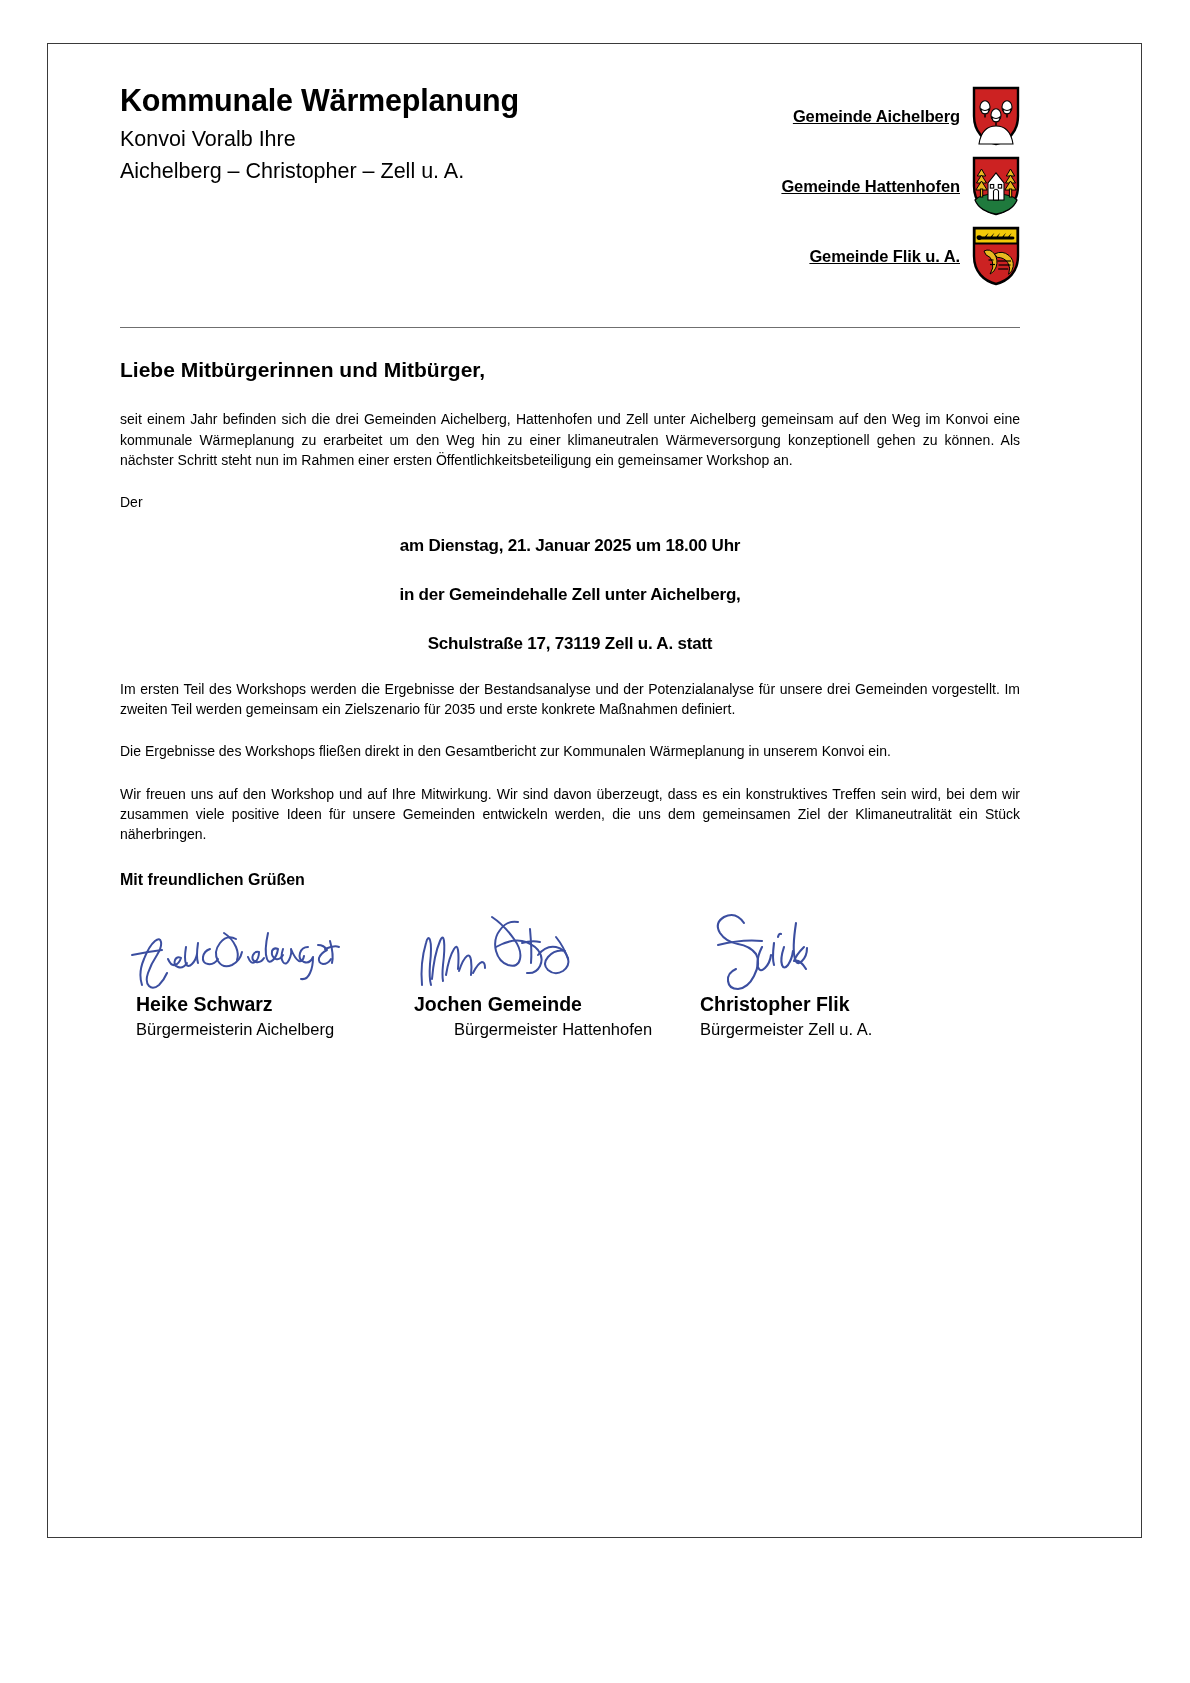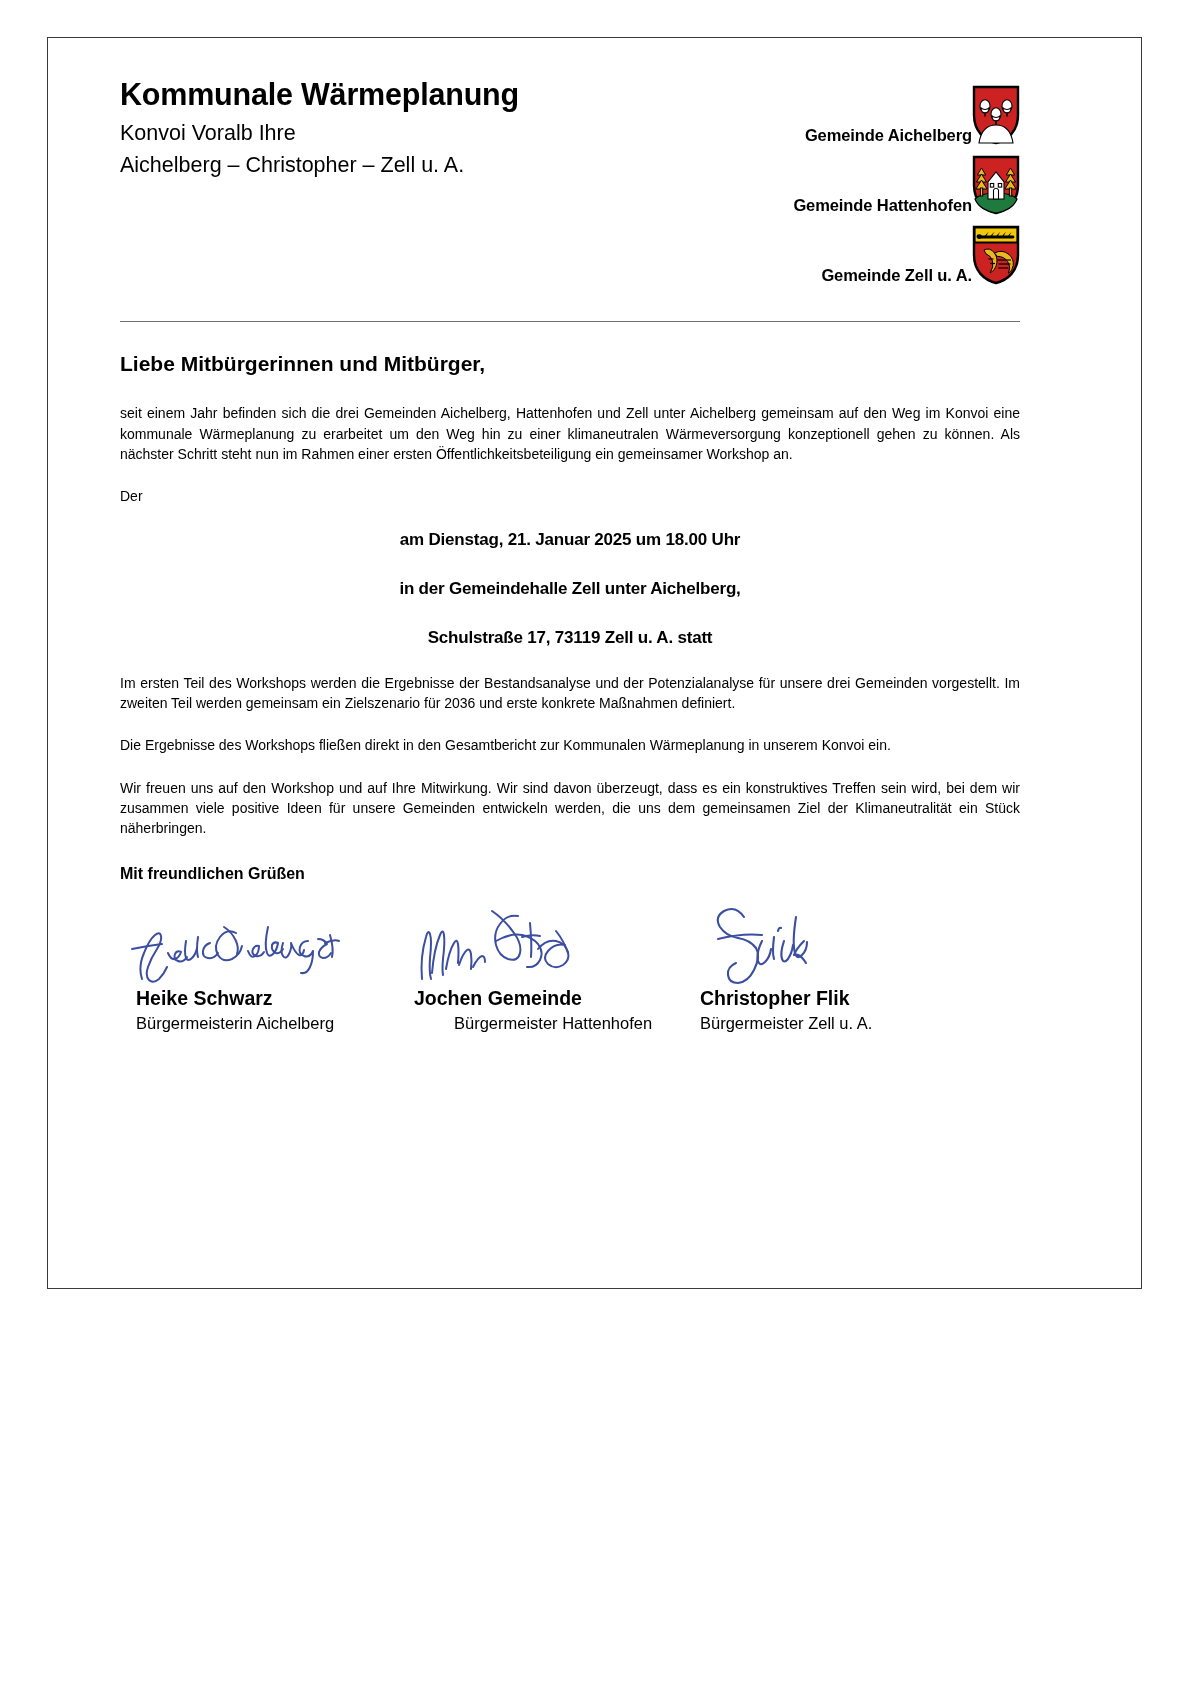--- a/index.html
+++ b/index.html
@@ -12,23 +12,23 @@
     height: 1683px;
     font-family: "Liberation Sans", sans-serif;
     color: #000000;
     position: relative;
     overflow: hidden;
   }
 
   .page {
     position: absolute;
     left: 47px;
-    top: 37px;
+    top: 43px;
     width: 1095px;
-    height: 1252px;
+    height: 1495px;
     border: 1px solid #3a3a3a;
     box-sizing: border-box;
     background: #ffffff;
   }
 
   .content {
     position: absolute;
     left: 72px;
     top: 33px;
     width: 900px;
@@ -57,24 +57,25 @@
     line-height: 1.47;
     white-space: nowrap;
   }
 
   .header-right {
     width: 320px;
     padding-top: 4px;
   }
   .crest-row {
     display: flex;
-    align-items: flex-end;
+    align-items: center;
     justify-content: flex-end;
-    gap: 0;
+    gap: 12px;
     height: 70px;
+    text-decoration: underline;
   }
   .crest-label {
     font-size: 16.5px;
     font-weight: bold;
     text-align: right;
     white-space: nowrap;
     letter-spacing: -0.1px;
   }
   .crest {
     width: 48px;
@@ -221,21 +222,21 @@
             <g stroke="#000" stroke-width="1.1">
               <path d="M16 44 V27 L24 17 L32 27 V44 Z" fill="#ffffff"></path>
               <path d="M21.5 44 V35 q2.5 -3.4 5 0 V44 Z" fill="#ffffff"></path>
               <rect x="18.3" y="28.5" width="3.4" height="3.6" fill="#ffffff"></rect>
               <rect x="26.3" y="28.5" width="3.4" height="3.6" fill="#ffffff"></rect>
             </g>
           </svg>
         </div>
 
         <div class="crest-row">
-          <div class="crest-label">Gemeinde Zell u. A.</div>
+          <div class="crest-label">Gemeinde Flik u. A.</div>
           <svg class="crest" viewBox="0 0 48 60">
             <path d="M2 2 H46 V30 C46 46 36 55 24 58 C12 55 2 46 2 30 Z" fill="#cc2222" stroke="#000" stroke-width="2.4"></path>
             <path d="M2.6 2.6 H45.4 V17.5 H2.6 Z" fill="#f2c808" stroke="#000" stroke-width="2"></path>
             <g fill="#000000">
               <path d="M6 13.5 h34 q2.5 0 2.5 -1.6 q0 -1.4 -2.3 -1.4 h-2.6 l2 -3.6 l-3.4 3.6 h-4.3 l2.2 -3.8 l-3.7 3.8 h-4.3 l2.2 -3.8 l-3.7 3.8 h-4.3 l2.2 -3.8 l-3.7 3.8 h-4.3 l2.2 -3.8 l-3.7 3.8 H6 Z"></path>
               <ellipse cx="7.2" cy="11.6" rx="2.6" ry="2.4"></ellipse>
             </g>
             <g fill="#e8b820" stroke="#000" stroke-width="1">
               <path d="M12 25 q6 -3 10.5 3 q4 5.6 1.6 13 q-1.6 5 -6 7 q4 -6 2.4 -12 q-1.4 -5.4 -6.6 -7.2 Z"></path>
               <path d="M22.5 28 q8 -4 14.5 1.5 q5 4.3 4.2 11 q-0.6 5 -4.6 7.8 q2.5 -6.6 -0.8 -11.6 q-3.4 -5.2 -10.6 -5.4 Z"></path>
@@ -260,21 +261,21 @@
       <p class="para">seit einem Jahr befinden sich die drei Gemeinden Aichelberg, Hattenhofen und Zell unter Aichelberg gemeinsam auf den Weg im Konvoi eine kommunale Wärmeplanung zu erarbeitet um den Weg hin zu einer klimaneutralen Wärmeversorgung konzeptionell gehen zu können. Als nächster Schritt steht nun im Rahmen einer ersten Öffentlichkeitsbeteiligung ein gemeinsamer Workshop an.</p>
 
       <p class="para short">Der</p>
 
       <div class="announce">
         <div class="announce-line">am Dienstag, 21. Januar 2025 um 18.00 Uhr</div>
         <div class="announce-line">in der Gemeindehalle Zell unter Aichelberg,</div>
         <div class="announce-line last">Schulstraße 17, 73119 Zell u. A. statt</div>
       </div>
 
-      <p class="para">Im ersten Teil des Workshops werden die Ergebnisse der Bestandsanalyse und der Potenzialanalyse für unsere drei Gemeinden vorgestellt. Im zweiten Teil werden gemeinsam ein Zielszenario für 2036 und erste konkrete Maßnahmen definiert.</p>
+      <p class="para">Im ersten Teil des Workshops werden die Ergebnisse der Bestandsanalyse und der Potenzialanalyse für unsere drei Gemeinden vorgestellt. Im zweiten Teil werden gemeinsam ein Zielszenario für 2035 und erste konkrete Maßnahmen definiert.</p>
 
       <p class="para">Die Ergebnisse des Workshops fließen direkt in den Gesamtbericht zur Kommunalen Wärmeplanung in unserem Konvoi ein.</p>
 
       <p class="para">Wir freuen uns auf den Workshop und auf Ihre Mitwirkung. Wir sind davon überzeugt, dass es ein konstruktives Treffen sein wird, bei dem wir zusammen viele positive Ideen für unsere Gemeinden entwickeln werden, die uns dem gemeinsamen Ziel der Klimaneutralität ein Stück näherbringen.</p>
 
       <p class="closing">Mit freundlichen Grüßen</p>
 
       <div class="sig-row">
 
         <div class="sig-block b1">

